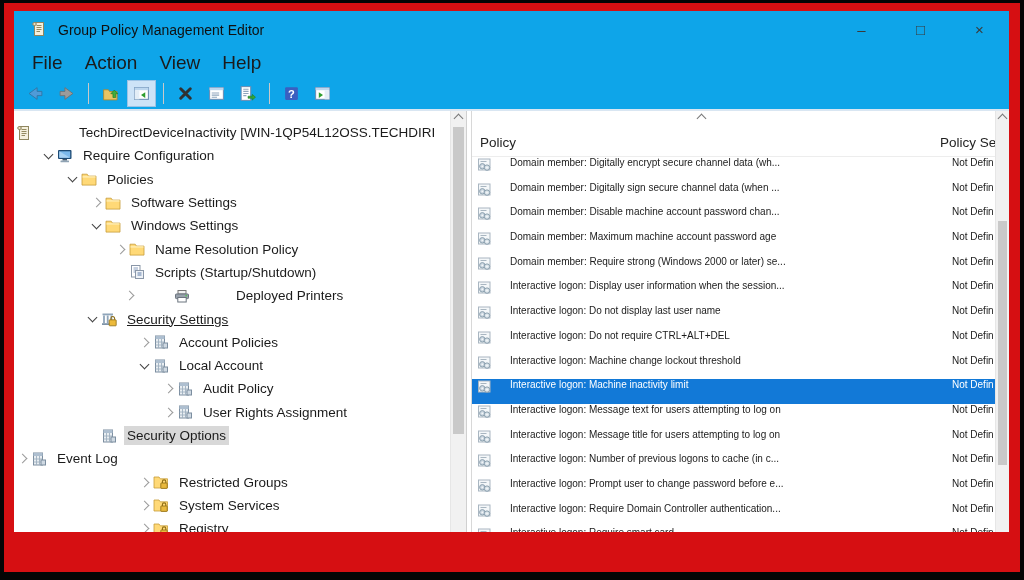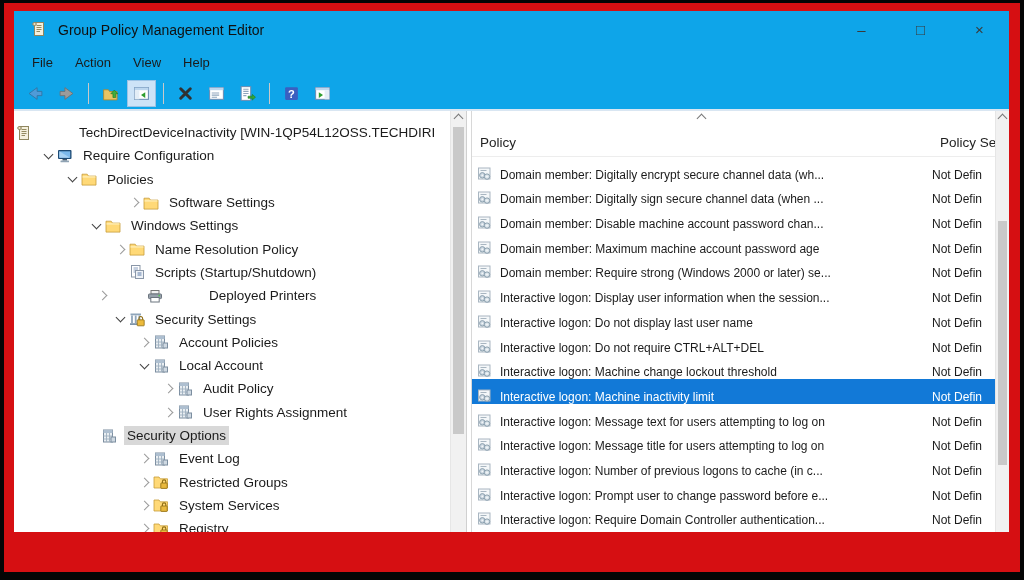--- a/index.html
+++ b/index.html
@@ -16,21 +16,21 @@
     color:#1b1b1b;
   }
   
   .titlebar{height:37px;flex:none;display:flex;align-items:center;padding-left:17px;}
   .title-icon{width:17px;height:17px;flex:none;}
   .title-text{margin-left:10px;font-size:14px;color:#101010;white-space:nowrap;}
   .win-controls{margin-left:auto;display:flex;height:100%;}
   .win-btn{width:59px;height:100%;display:flex;align-items:center;justify-content:center;
     font-size:15px;color:#3a3a3a;cursor:default;}
   
-  .menubar{height:29px;flex:none;display:flex;align-items:center;padding-left:7px;font-size:13px;}
+  .menubar{height:29px;flex:none;display:flex;align-items:center;padding-left:7px;font-size:19px;}
   .menu-item{padding:4px 11px;color:#1b1b1b;}
   
   .toolbar{height:32px;flex:none;display:flex;align-items:center;padding-left:6px;
     border-bottom:2px solid #d9e6f2;}
   .tb-btn{width:27px;height:25px;display:flex;align-items:center;justify-content:center;
     margin:0 1px;border:1px solid transparent;}
   .tb-btn.active{background:#cde3f7;border:1px solid #9cc3e5;}
   .tb-sep{width:1px;height:21px;background:#c9c9c9;margin:0 6px;flex:none;}
   .tb-btn svg{display:block;}
   
@@ -59,21 +59,21 @@
   .list-pane{flex:1;position:relative;min-width:0;background:#fff;}
   .list-body{position:absolute;left:0;top:0;right:13px;bottom:0;display:flex;flex-direction:column;}
   .list-pane .vscroll{width:13px;}
   .list-header{height:46px;flex:none;position:relative;font-size:13.5px;color:#1f1f1f;}
   .sort-caret{position:absolute;top:4px;left:226px;}
   .hdr-row{position:absolute;left:0;right:0;bottom:0;height:27px;display:flex;align-items:center;
     border-bottom:1px solid #ededed;}
   .hcol-policy{width:455px;flex:none;padding-left:8px;}
   .hcol-setting{padding-left:5px;white-space:nowrap;overflow:hidden;}
   .list-rows{flex:1;overflow:hidden;}
-  .list-row{height:24.7px;display:flex;align-items:flex-end;font-size:12px;}
+  .list-row{height:24.7px;display:flex;align-items:flex-start;font-size:10px;gap:10px;}
   .row-icon{width:17px;height:16px;flex:none;margin-left:5px;}
   .row-icon svg{display:block;}
   .row-policy{width:432px;flex:none;padding-left:6px;white-space:nowrap;overflow:hidden;}
   .row-setting{white-space:nowrap;overflow:hidden;}
   .list-row.selected{background:#1279d7;color:#fff;}
 </style>
 </head>
 <body>
 
 <div class="frame"></div>
@@ -216,21 +216,21 @@
               <span class="chev exp"></span>
             </span>
             <span class="ticon">
               <svg viewBox="0 0 16 16" width="16" height="16">
                 <path d="M1 3.2h5.2l1.3 1.9H15v9H1z" fill="#ffd977" stroke="#c79c38" stroke-width="0.8"></path>
                 <path d="M1.5 5.9h13" stroke="#ffefba" stroke-width="1.3"></path>
               </svg>
             </span>
             <span class="tlabel">Policies</span>
           </div>
-          <div class="tree-row" style="padding-left: 74px; margin-left: 38px;">
+          <div class="tree-row" style="padding-left: 74px;">
             <span class="chev-box">
               <span class="chev"></span>
             </span>
             <span class="ticon">
               <svg viewBox="0 0 16 16" width="16" height="16">
                 <path d="M1 3.2h5.2l1.3 1.9H15v9H1z" fill="#ffd977" stroke="#c79c38" stroke-width="0.8"></path>
                 <path d="M1.5 5.9h13" stroke="#ffefba" stroke-width="1.3"></path>
               </svg>
             </span>
             <span class="tlabel">Software Settings</span>
@@ -264,35 +264,35 @@
             <span class="ticon">
               <svg viewBox="0 0 16 16" width="16" height="16">
                 <rect x="2.5" y="1.5" width="8.5" height="11.5" fill="#fff" stroke="#8a97a8"></rect>
                 <path d="M4.5 4h4.5M4.5 6h4.5M4.5 8h3" stroke="#8ba0c0" stroke-width="1"></path>
                 <rect x="6.5" y="6.5" width="8" height="8" fill="#eef2f7" stroke="#8a97a8"></rect>
                 <path d="M8.5 9h4M8.5 11h4" stroke="#5f7ca8" stroke-width="1"></path>
               </svg>
             </span>
             <span class="tlabel">Scripts (Startup/Shutdown)</span>
           </div>
-          <div class="tree-row" style="padding-left: 80px; gap: 36px;">
+          <div class="tree-row" style="padding-left: 107px; gap: 36px;">
             <span class="chev-box">
               <span class="chev"></span>
             </span>
             <span class="ticon">
               <svg viewBox="0 0 16 16" width="16" height="16">
                 <rect x="4" y="2.5" width="8" height="3.5" fill="#f2f2f2" stroke="#777"></rect>
                 <rect x="1.5" y="6" width="13" height="4.6" rx="0.8" fill="#98a1ab" stroke="#6b747e"></rect>
                 <circle cx="12.2" cy="7.6" r="0.9" fill="#57c457"></circle>
                 <rect x="3.8" y="9.5" width="8.4" height="4.5" fill="#fff" stroke="#6b747e"></rect>
               </svg>
             </span>
             <span class="tlabel">Deployed Printers</span>
           </div>
-          <div class="tree-row" style="padding-left: 98px;">
+          <div class="tree-row" style="padding-left: 70px; text-decoration: underline;">
             <span class="chev-box">
               <span class="chev exp"></span>
             </span>
             <span class="ticon">
               <svg viewBox="0 0 16 16" width="16" height="16">
                 <rect x="1.5" y="2.5" width="10.5" height="1.8" fill="#8fa5ba"></rect>
                 <path d="M3 4.5v7.5M6.7 4.5v7.5M10.4 4.5v7.5" stroke="#8fa5ba" stroke-width="1.8"></path>
                 <rect x="1" y="12.2" width="11.5" height="1.8" fill="#7e94a9"></rect>
                 <rect x="8.2" y="8.8" width="7" height="6" rx="0.6" fill="#ecba3b" stroke="#8d6c14" stroke-width="0.8"></rect>
                 <path d="M10 8.8V7.3a1.8 1.8 0 0 1 3.6 0v1.5" fill="none" stroke="#8d6c14" stroke-width="1.1"></path>
@@ -361,21 +361,21 @@
             <span class="ticon">
               <svg viewBox="0 0 16 16" width="16" height="16">
                 <rect x="2.5" y="2" width="9" height="12" fill="#e9eef2" stroke="#7c8ea0"></rect>
                 <rect x="2.5" y="2" width="9" height="3" fill="#aebfd0"></rect>
                 <path d="M5.5 5v9M8.5 5v9M2.5 8h9M2.5 11h9" stroke="#9fb0c0" stroke-width="0.9"></path>
                 <rect x="10" y="9" width="4.5" height="5" fill="#cfd9e2" stroke="#7c8ea0"></rect>
               </svg>
             </span>
             <span class="tlabel">Security Options</span>
           </div>
-          <div class="tree-row" style="padding-left: 122px;">
+          <div class="tree-row" style="">
             <span class="chev-box">
               <span class="chev"></span>
             </span>
             <span class="ticon">
               <svg viewBox="0 0 16 16" width="16" height="16">
                 <rect x="2.5" y="2" width="9" height="12" fill="#e9eef2" stroke="#7c8ea0"></rect>
                 <rect x="2.5" y="2" width="9" height="3" fill="#aebfd0"></rect>
                 <path d="M5.5 5v9M8.5 5v9M2.5 8h9M2.5 11h9" stroke="#9fb0c0" stroke-width="0.9"></path>
                 <rect x="10" y="9" width="4.5" height="5" fill="#cfd9e2" stroke="#7c8ea0"></rect>
               </svg>

